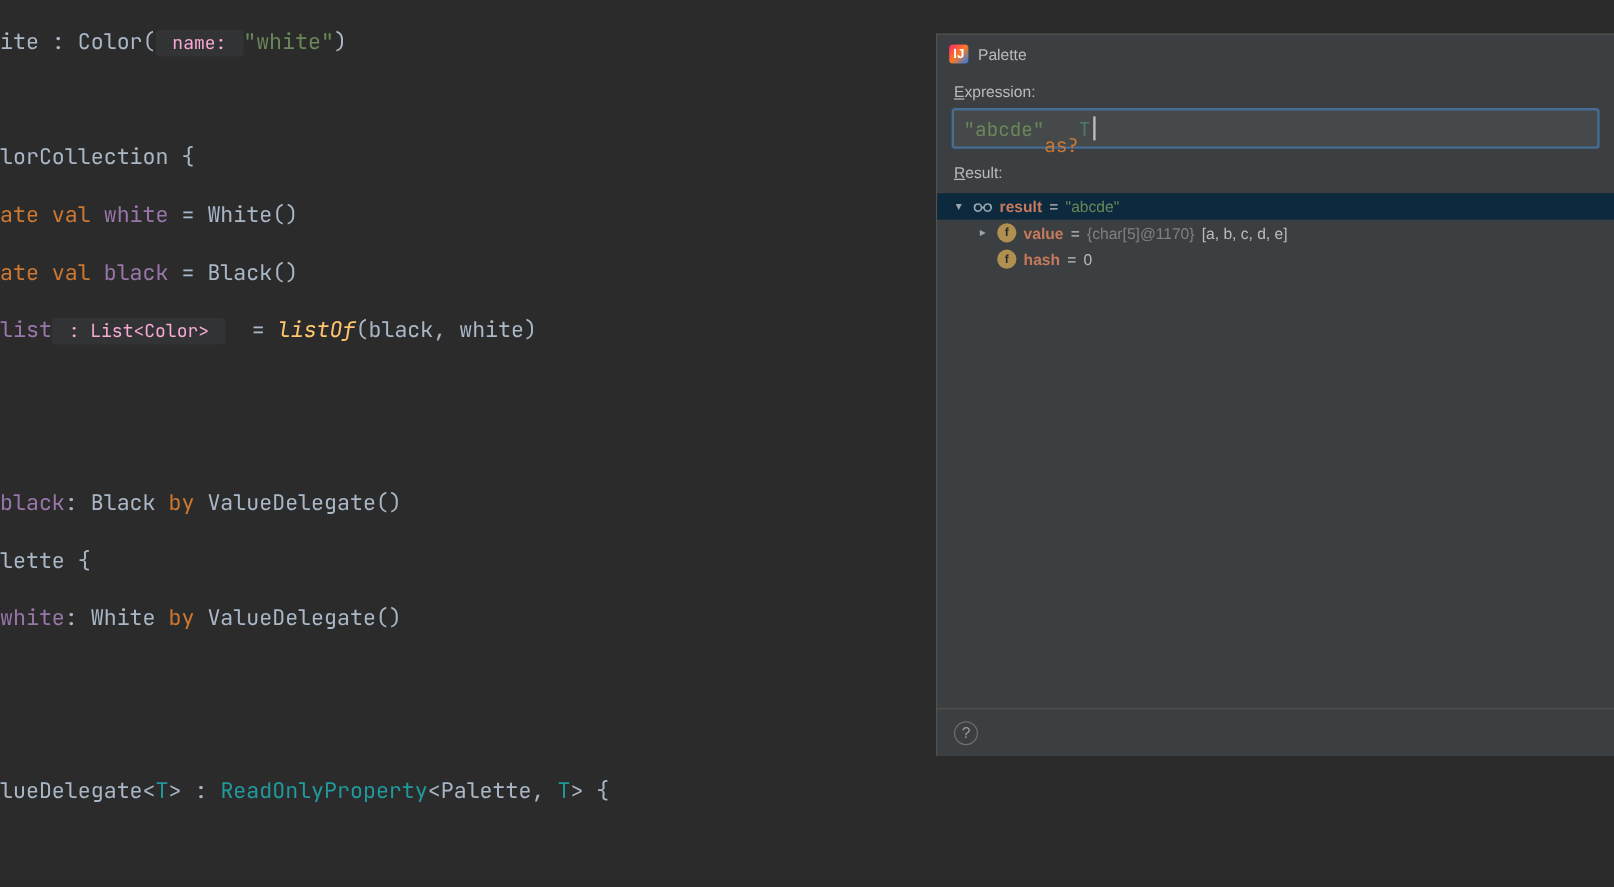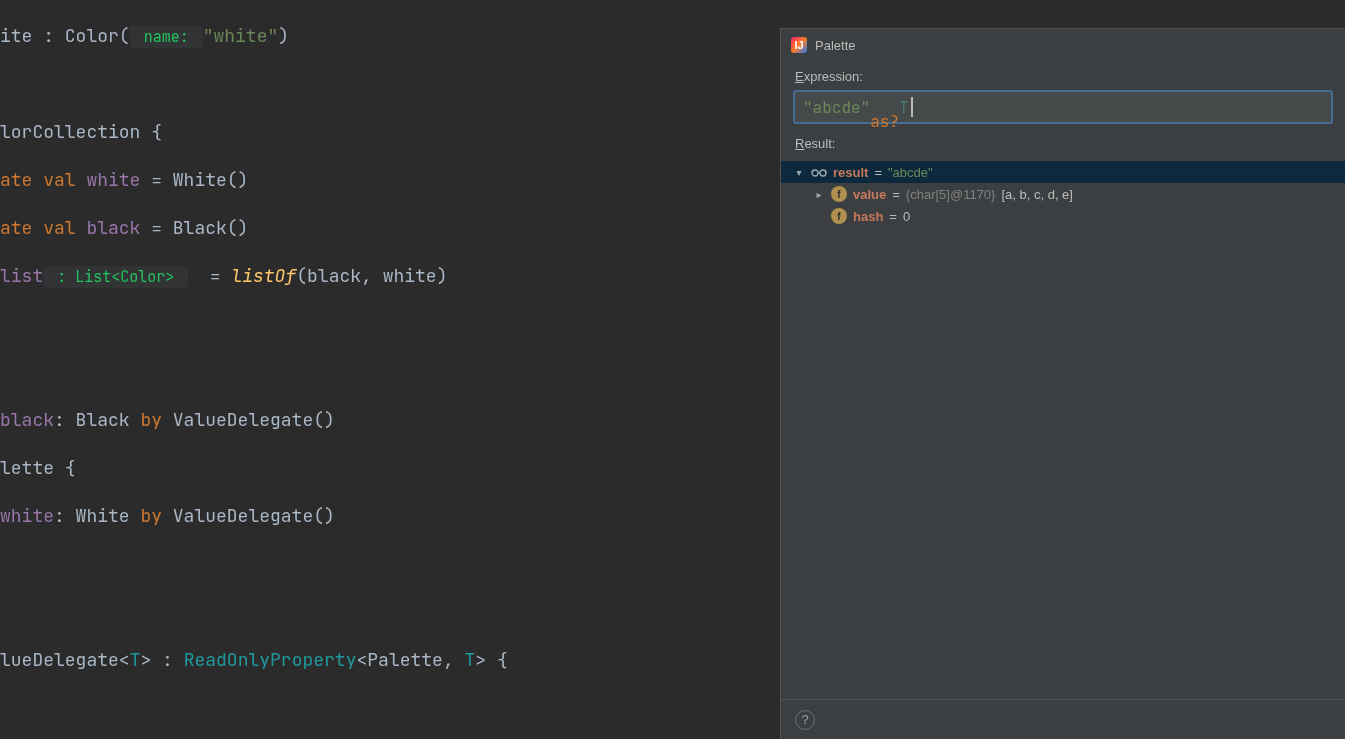--- a/index.html
+++ b/index.html
@@ -27,28 +27,28 @@
   }
   .line { height:24px; padding-left:0; }
 
   
   .kw      { color:#cc7832; }
   .typeRef { color:#20999d; }           
   .ident   { color:#a9b7c6; }
   .prop    { color:#9876aa; }           
   .funcIt  { color:#ffc66d; font-style:italic; } 
   .str     { color:#6a8759; }
-  .hint    { color:#22c55e; font-size:15px; background:#313335; border-radius:3px; padding:1px 5px; }
+  .hint    { color:#f9a8d4; font-size:15px; background:#313335; border-radius:3px; padding:1px 5px; }
 
   
   .evaluate {
     position:absolute;
     left:780px; top:28px;
     width:565px;
-    height:711px;
+    height:602px;
     background:#3c3f41;
     border-left:1px solid #515151;
     border-top:1px solid #515151;
     font-family:"Segoe UI",Arial,sans-serif;
     font-size:13px;
     color:#bbbbbb;
   }
   .eval-title {
     display:flex;
     align-items:center;

